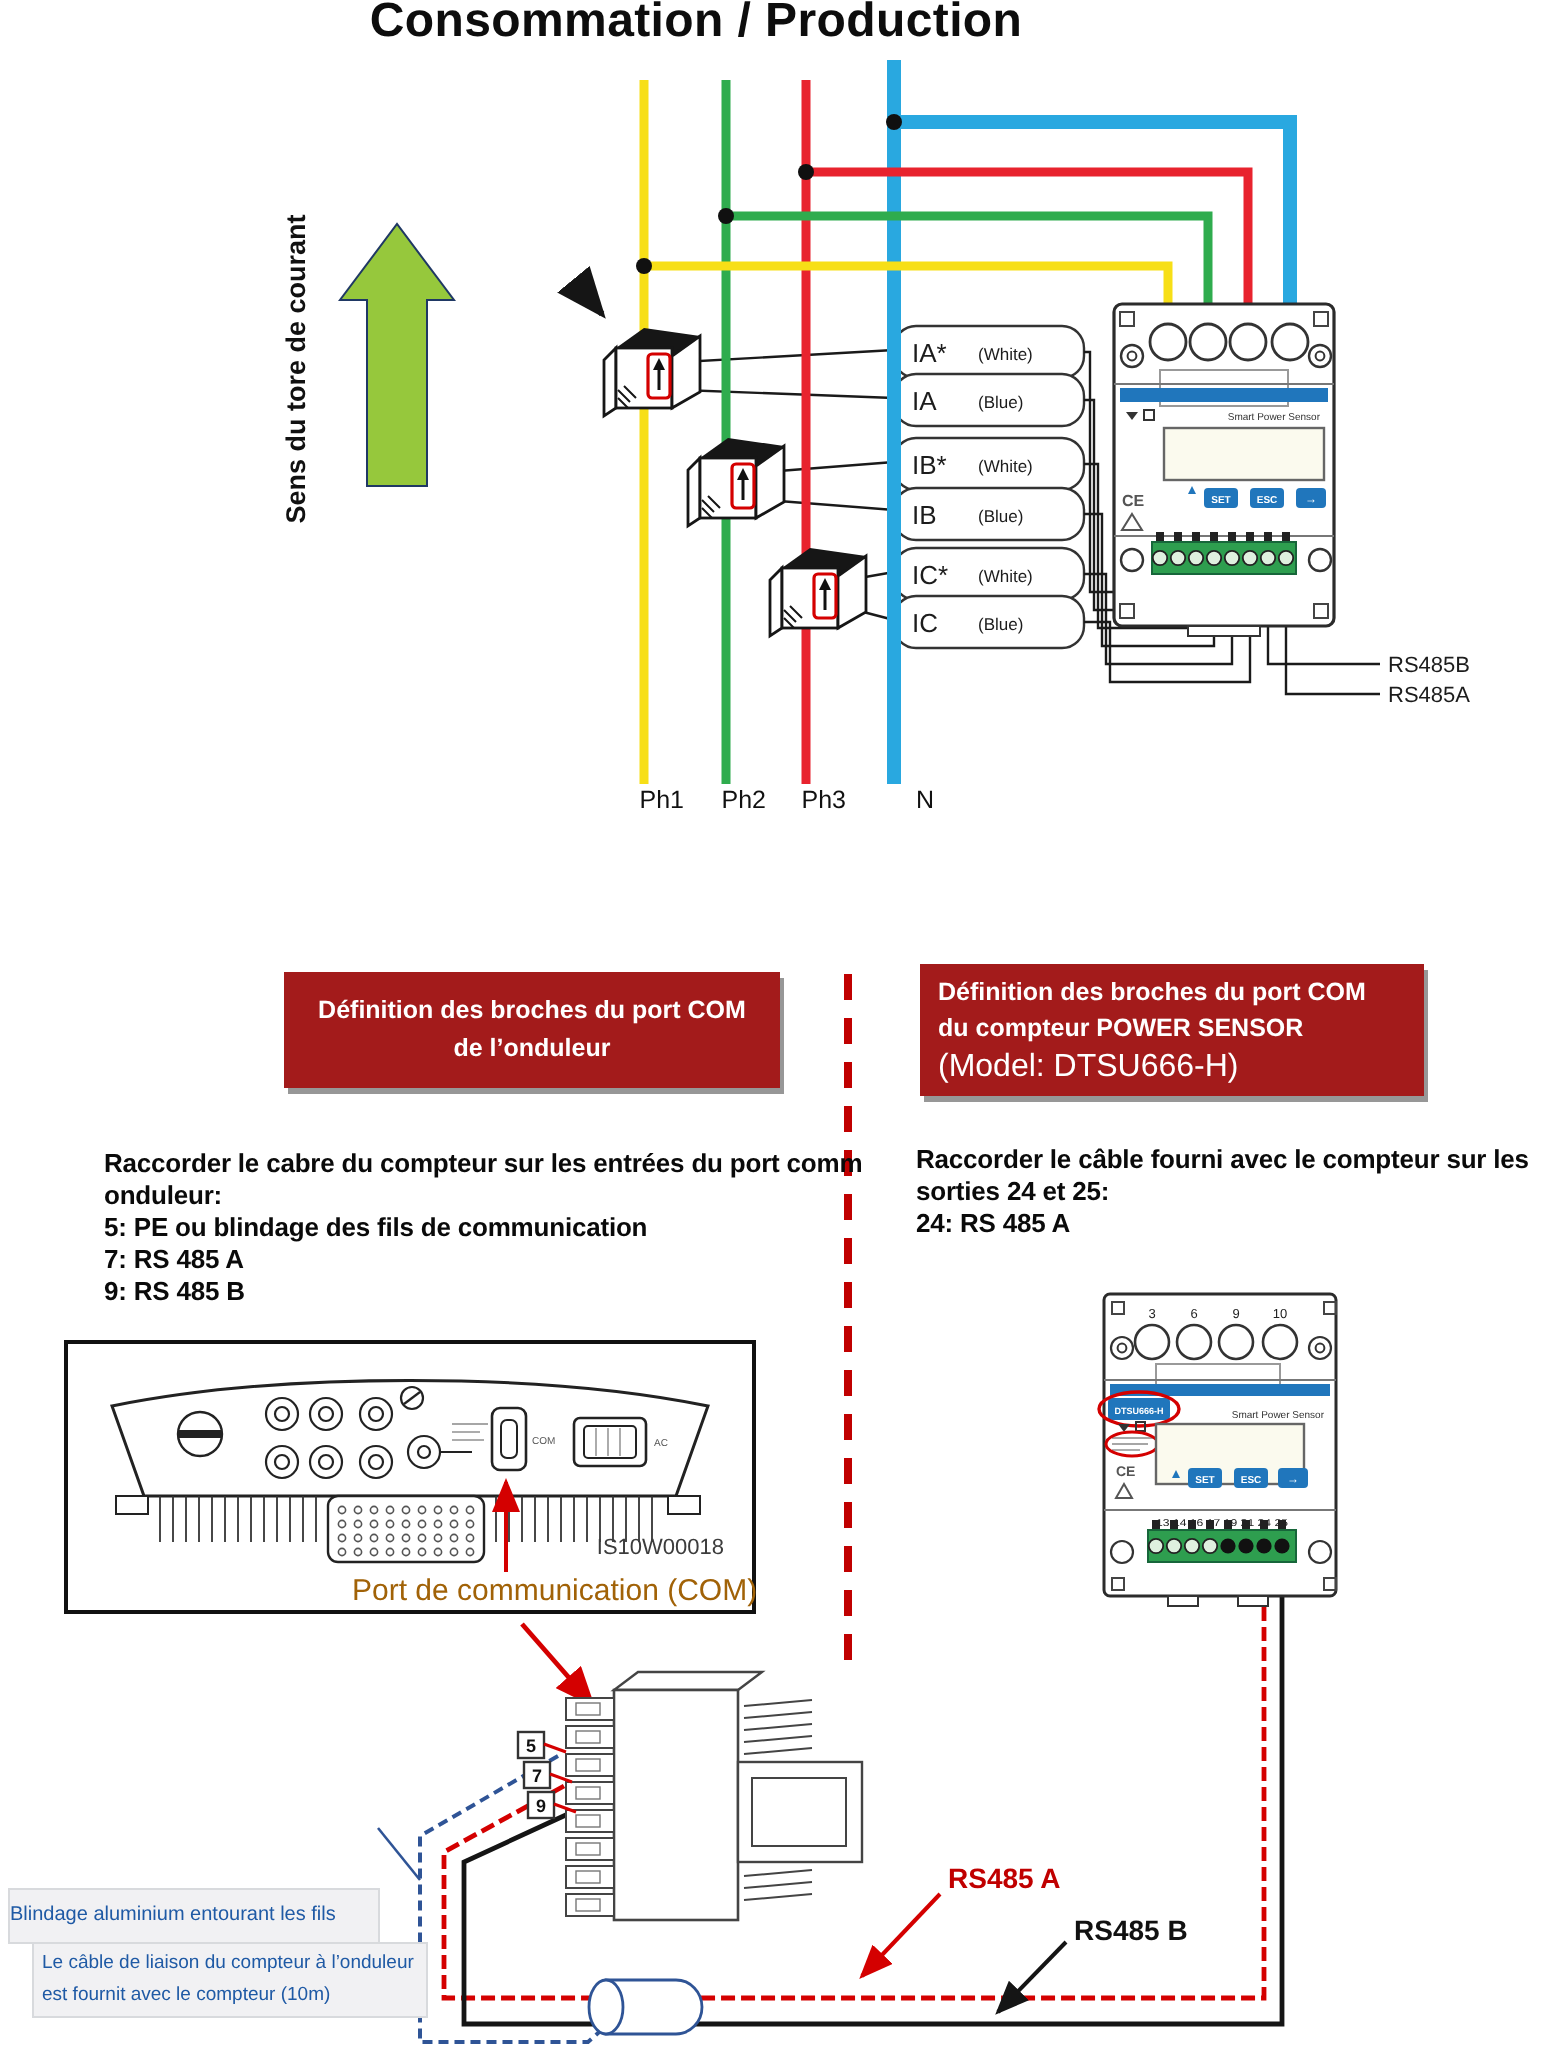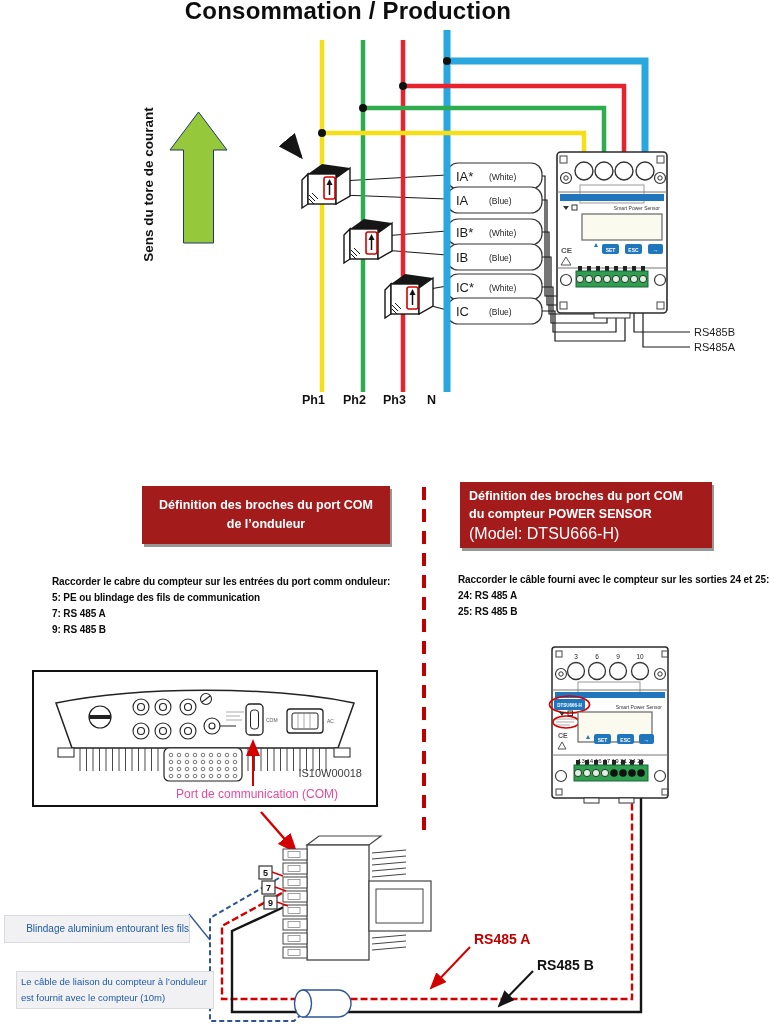--- a/index.html
+++ b/index.html
@@ -4,34 +4,34 @@
 <style>
   body{margin:0;background:#fff}
   .stage{position:relative;width:779px;height:1024px;background:#fff;overflow:hidden;
          font-family:"Liberation Sans",sans-serif;color:#111}
   .abs{position:absolute}
   .title{left:158px;top:-3px;width:380px;text-align:center;font-size:24px;font-weight:700;
          color:#0d0d0d;letter-spacing:.2px}
   .sens{left:60px;top:177px;width:176px;text-align:center;font-size:13.5px;font-weight:700;
         transform:rotate(-90deg)}
   .reseau{left:168px;top:374px;font-size:30px;font-weight:700}
-  .ph{position:absolute;top:393px;width:40px;text-align:left;font-size:12.5px;font-weight:700}
+  .ph{position:absolute;top:393px;width:40px;text-align:right;font-size:12.5px;font-weight:400}
   .hdr{background:#A31B1B;color:#fff;font-weight:700;box-shadow:2px 3px 0 rgba(25,25,25,.45)}
   .hdr-left{left:142px;top:486px;width:248px;height:58px;text-align:center;font-size:12.5px;
             line-height:1.5;padding-top:10px;box-sizing:border-box}
   .hdr-right{left:460px;top:482px;width:252px;height:66px;font-size:12.5px;line-height:1.4;
              padding:6px 9px;box-sizing:border-box}
   .hdr-right .sub{font-size:16px;font-weight:400;display:block}
   .hline{display:block}
-  .instr{font-size:10px;font-weight:700;color:#0a0a0a;line-height:16px;letter-spacing:-.1px}
+  .instr{font-size:13px;font-weight:700;color:#0a0a0a;line-height:16px;letter-spacing:-.1px}
   .instr-left{left:52px;top:574px;width:385px}
   .instr-right{left:458px;top:572px;width:320px}
-  .com-label{left:176px;top:787px;font-size:12px;color:#ec4899}
+  .com-label{left:176px;top:787px;font-size:15px;color:#a16207}
   .note{background:#f1f1f3;border:1px solid #d8dadd;color:#1F5AA5}
-  .note1{left:4px;top:915px;width:184px;height:26px;font-size:10px;line-height:26px;text-align:right}
+  .note1{left:4px;top:944px;width:184px;height:26px;font-size:10px;line-height:26px;text-align:left}
   .note2{left:16px;top:971px;width:198px;font-size:9.5px;line-height:16px;padding:2px 4px;box-sizing:border-box}
   svg text{font-family:"Liberation Sans",sans-serif}
 </style>
 </head>
 <body>
 
 <div class="stage">
 
 <svg class="abs" width="779" height="1024" viewBox="0 0 779 1024" style="left:0;top:0">
   <defs>
@@ -459,21 +459,20 @@
 
 <div class="abs instr instr-left">
   <div>Raccorder le cabre du compteur sur les entrées du port comm onduleur:</div>
   <div>5: PE ou blindage des fils de communication</div>
   <div>7: RS 485 A</div>
   <div>9: RS 485 B</div>
 </div>
 <div class="abs instr instr-right">
   <div>Raccorder le câble fourni avec le compteur sur les sorties 24 et 25:</div>
   <div>24: RS 485 A</div>
-  <div>25: RS 485 B</div>
 </div>
 
 <div class="abs com-label">Port de communication (COM)</div>
 
 <div class="abs note note1">Blindage aluminium entourant les fils</div>
 <div class="abs note note2">
   <div>Le câble de liaison du compteur à l’onduleur</div>
   <div>est fournit avec le compteur (10m)</div>
 </div>
 

